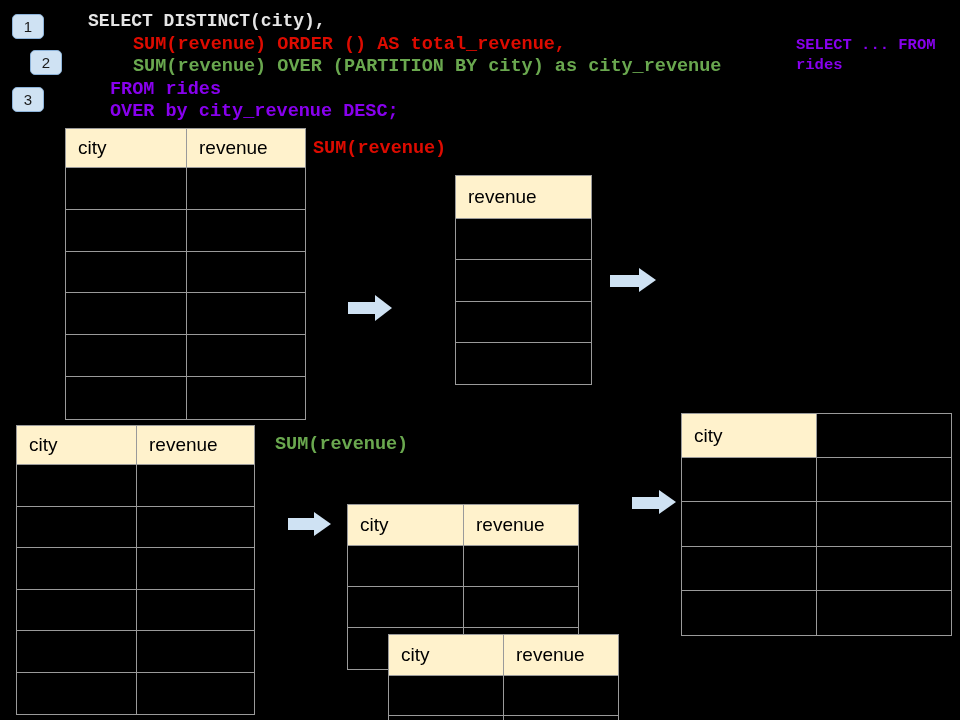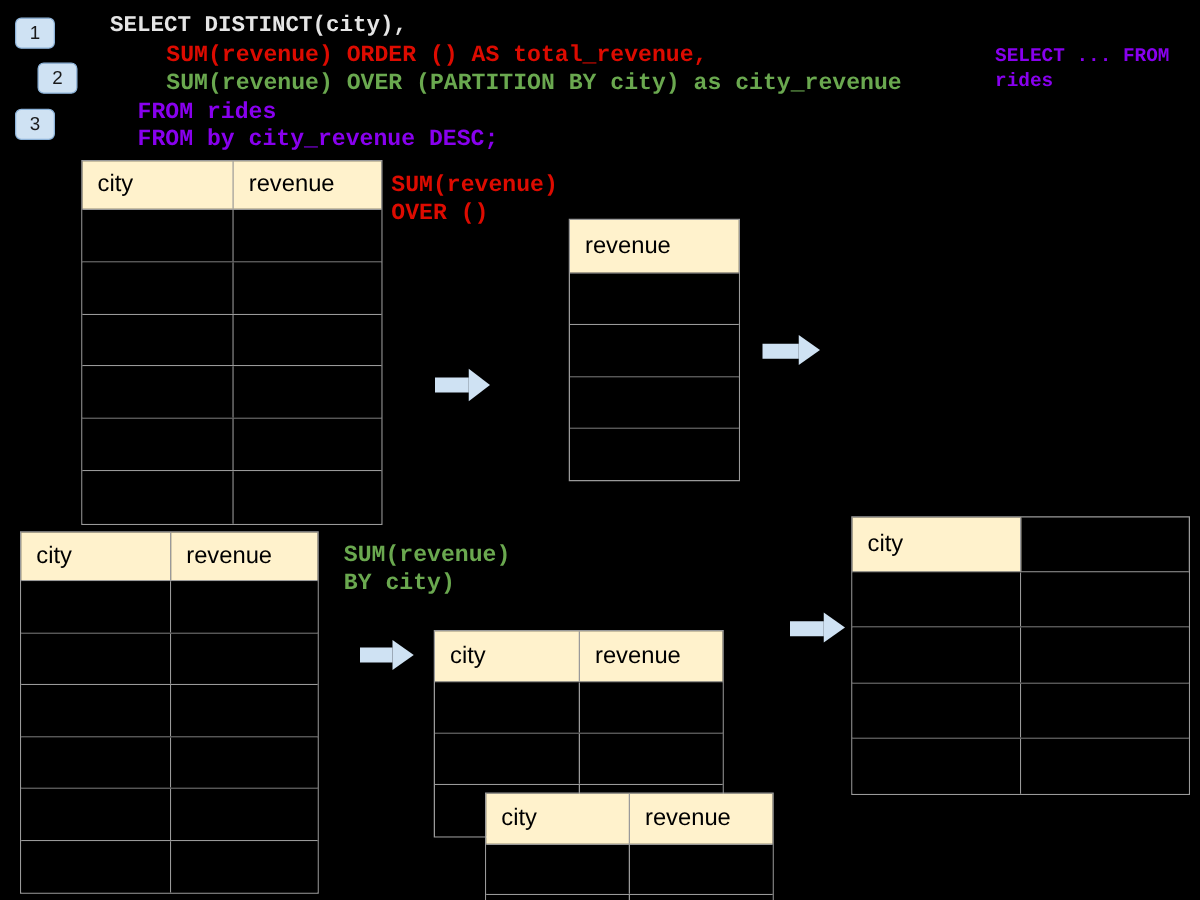--- a/index.html
+++ b/index.html
@@ -78,26 +78,26 @@
   <div id="badges">
       <div class="badge" style="left: 12px; top: 14px; width: 30px; height: 23px; background: rgb(207, 226, 243); border: 1px solid rgb(141, 179, 217); color: rgb(26, 26, 26);">1</div>
       <div class="badge" style="left: 30px; top: 50px; width: 30px; height: 23px; background: rgb(207, 226, 243); border: 1px solid rgb(141, 179, 217); color: rgb(26, 26, 26);">2</div>
       <div class="badge" style="left: 12px; top: 87px; width: 30px; height: 23px; background: rgb(207, 226, 243); border: 1px solid rgb(141, 179, 217); color: rgb(26, 26, 26);">3</div>
     </div>
   <div id="code">
       <div class="code-line" style="left: 88px; top: 12px; color: #e5e5e5; font-size: 18px;">SELECT DISTINCT(city),</div>
       <div class="code-line" style="left: 133px; top: 34.5px; color: rgb(221, 11, 0); font-size: 18.5px;">SUM(revenue) ORDER () AS total_revenue,</div>
       <div class="code-line" style="left: 133px; top: 57px; color: rgb(106, 168, 79); font-size: 18.5px;">SUM(revenue) OVER (PARTITION BY city) as city_revenue</div>
       <div class="code-line" style="left: 110px; top: 79.5px; color: rgb(136, 0, 238); font-size: 18.5px;">FROM rides</div>
-      <div class="code-line" style="left: 110px; top: 102px; color: rgb(136, 0, 238); font-size: 18.5px;">FROM by city_revenue DESC;</div>
+      <div class="code-line" style="left: 110px; top: 102px; color: rgb(136, 0, 238); font-size: 18.5px;">OVER by city_revenue DESC;</div>
     </div>
   <div id="sidenote" class="note-block" style="left: 750px; top: 36px; color: rgb(136, 0, 238); font-size: 15.5px; line-height: 19.5px; margin-left: 46px;"><div>SELECT ... FROM</div><div>rides</div></div>
   <div id="annotations">
-      <div class="note-block" style="left: 313px; top: 138px; color: rgb(221, 11, 0); font-size: 18.5px; line-height: 22.4px;"><div>SUM(revenue)</div><div>OVER ()</div></div>
-      <div class="note-block" style="left: 275px; top: 434px; color: rgb(106, 168, 79); font-size: 18.5px; line-height: 22.4px;"><div>SUM(revenue)</div><div>BY city)</div></div>
+      <div class="note-block" style="left: 313px; top: 138px; color: rgb(221, 11, 0); font-size: 18.5px; line-height: 22.4px;"><div>SUM(revenue)</div></div>
+      <div class="note-block" style="left: 275px; top: 434px; color: rgb(106, 168, 79); font-size: 18.5px; line-height: 22.4px;"><div>SUM(revenue)</div></div>
     </div>
   <div id="tables">
       <div class="dtable" style="left: 65px; top: 128px; width: 239px; border: 1px solid rgb(154, 154, 154);">
         <div class="trow" style="height: 39px; border-bottom: 1px solid rgb(154, 154, 154);">
           <div class="tcell th" style="width: 121px; background: rgb(255, 242, 204); color: rgb(0, 0, 0); border-right: 1px solid rgb(154, 154, 154);">city</div>
           <div class="tcell th" style="width: 118px; background: rgb(255, 242, 204); color: rgb(0, 0, 0);">revenue</div>
         </div>
         <div class="trow" style="height: 41.8px; border-bottom: 1px solid rgb(154, 154, 154);">
           <div class="tcell" style="width: 121px; background: rgb(0, 0, 0); border-right: 1px solid rgb(154, 154, 154);"></div>
           <div class="tcell" style="width: 118px; background: rgb(0, 0, 0);"></div>

